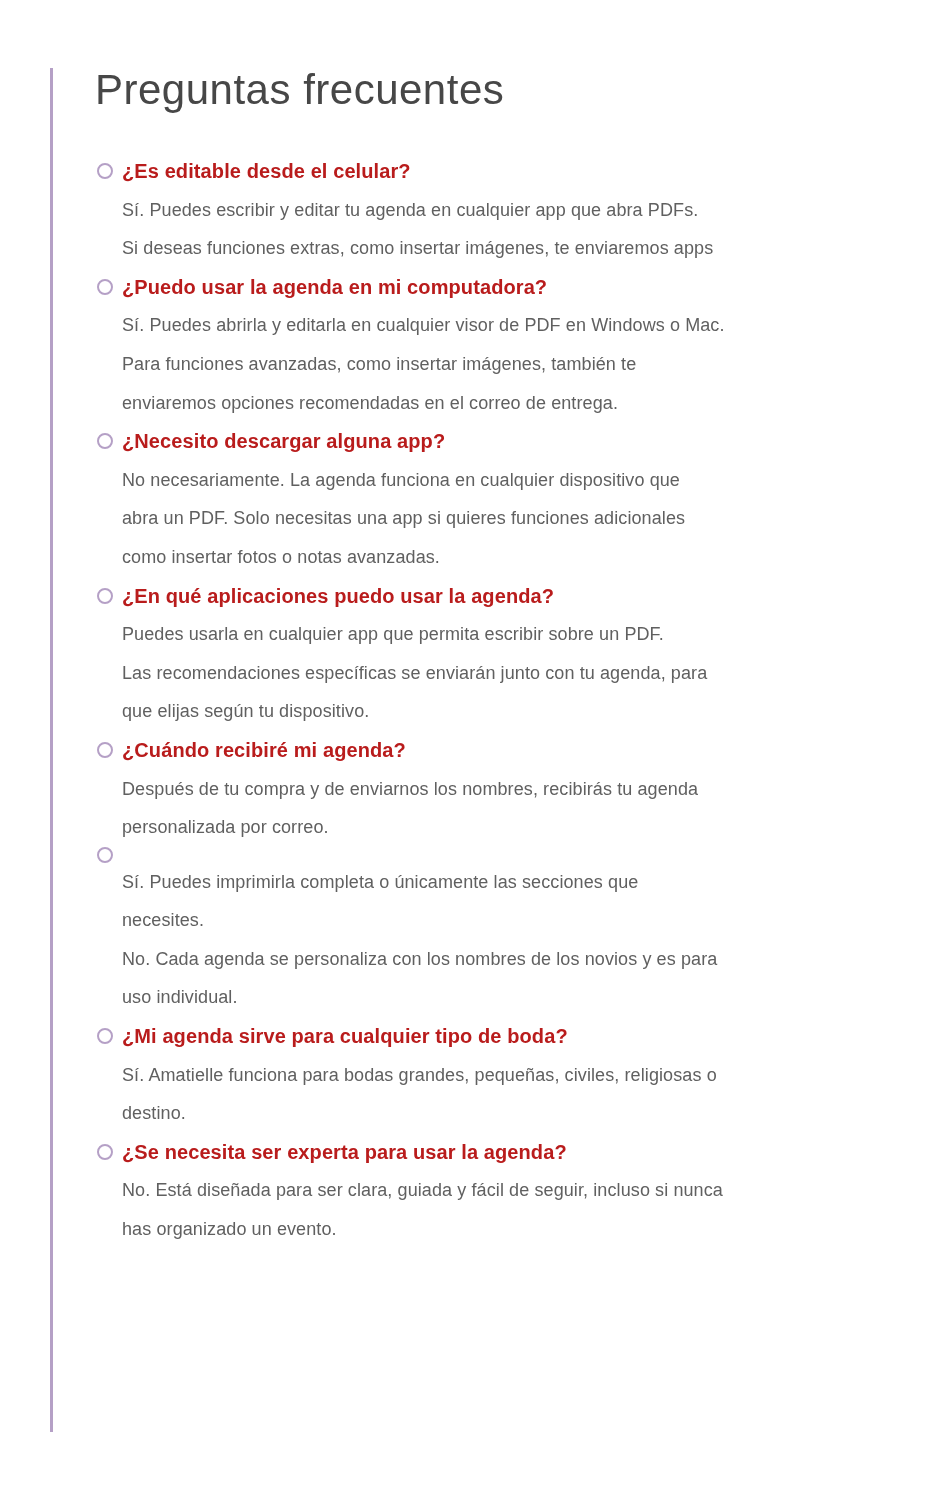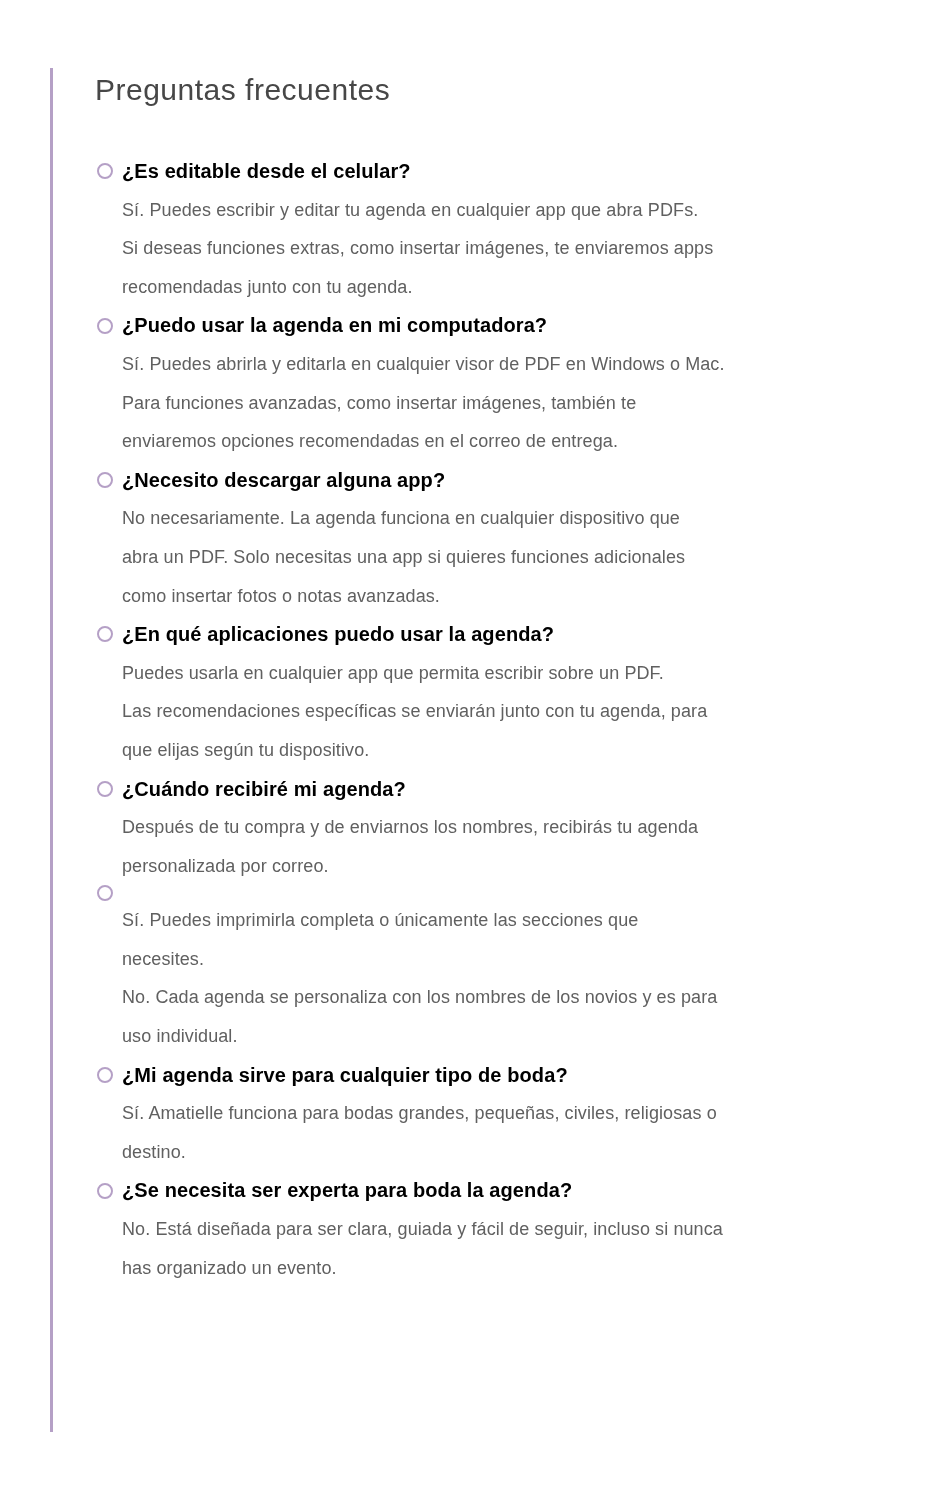--- a/index.html
+++ b/index.html
@@ -23,21 +23,21 @@
     height: 1364px;
     background: #b5a0c6;
   }
   .content {
     position: absolute;
     left: 95px;
     top: 66px;
     width: 800px;
   }
   .page-title {
-    font-size: 30px;
+    font-size: 42px;
     line-height: 48px;
     font-weight: 500;
     color: #474747;
     letter-spacing: 0.5px;
     margin: 0 0 38px 0;
   }
   .faq-item { margin: 0; }
   .q-row {
     display: flex;
     align-items: center;
@@ -49,21 +49,21 @@
     height: 12px;
     border: 2px solid #b5a0c6;
     border-radius: 50%;
     margin-left: 2px;
     margin-right: 9px;
     background: transparent;
   }
   .q-text {
     font-size: 20px;
     font-weight: 700;
-    color: #000000;
+    color: #b91c1c;
     letter-spacing: 0.1px;
   }
   .a-line {
     margin-left: 27px;
     font-size: 18px;
     font-weight: 400;
     color: #606060;
     line-height: 38.6px;
     letter-spacing: 0.1px;
     white-space: nowrap;
@@ -78,21 +78,20 @@
   <div class="content">
     <h1 class="page-title">Preguntas frecuentes</h1>
 
     <div class="faq-item">
       <div class="q-row">
         <span class="circle"></span>
         <span class="q-text">¿Es editable desde el celular?</span>
       </div>
       <div class="a-line">Sí. Puedes escribir y editar tu agenda en cualquier app que abra PDFs.</div>
       <div class="a-line">Si deseas funciones extras, como insertar imágenes, te enviaremos apps</div>
-      <div class="a-line">recomendadas junto con tu agenda.</div>
     </div>
 
     <div class="faq-item">
       <div class="q-row">
         <span class="circle"></span>
         <span class="q-text">¿Puedo usar la agenda en mi computadora?</span>
       </div>
       <div class="a-line">Sí. Puedes abrirla y editarla en cualquier visor de PDF en Windows o Mac.</div>
       <div class="a-line">Para funciones avanzadas, como insertar imágenes, también te</div>
       <div class="a-line">enviaremos opciones recomendadas en el correo de entrega.</div>
@@ -146,19 +145,19 @@
         <span class="circle"></span>
         <span class="q-text">¿Mi agenda sirve para cualquier tipo de boda?</span>
       </div>
       <div class="a-line">Sí. Amatielle funciona para bodas grandes, pequeñas, civiles, religiosas o</div>
       <div class="a-line">destino.</div>
     </div>
 
     <div class="faq-item">
       <div class="q-row">
         <span class="circle"></span>
-        <span class="q-text">¿Se necesita ser experta para boda la agenda?</span>
+        <span class="q-text">¿Se necesita ser experta para usar la agenda?</span>
       </div>
       <div class="a-line">No. Está diseñada para ser clara, guiada y fácil de seguir, incluso si nunca</div>
       <div class="a-line">has organizado un evento.</div>
     </div>
   </div>
 </div>
 
 </body></html>

